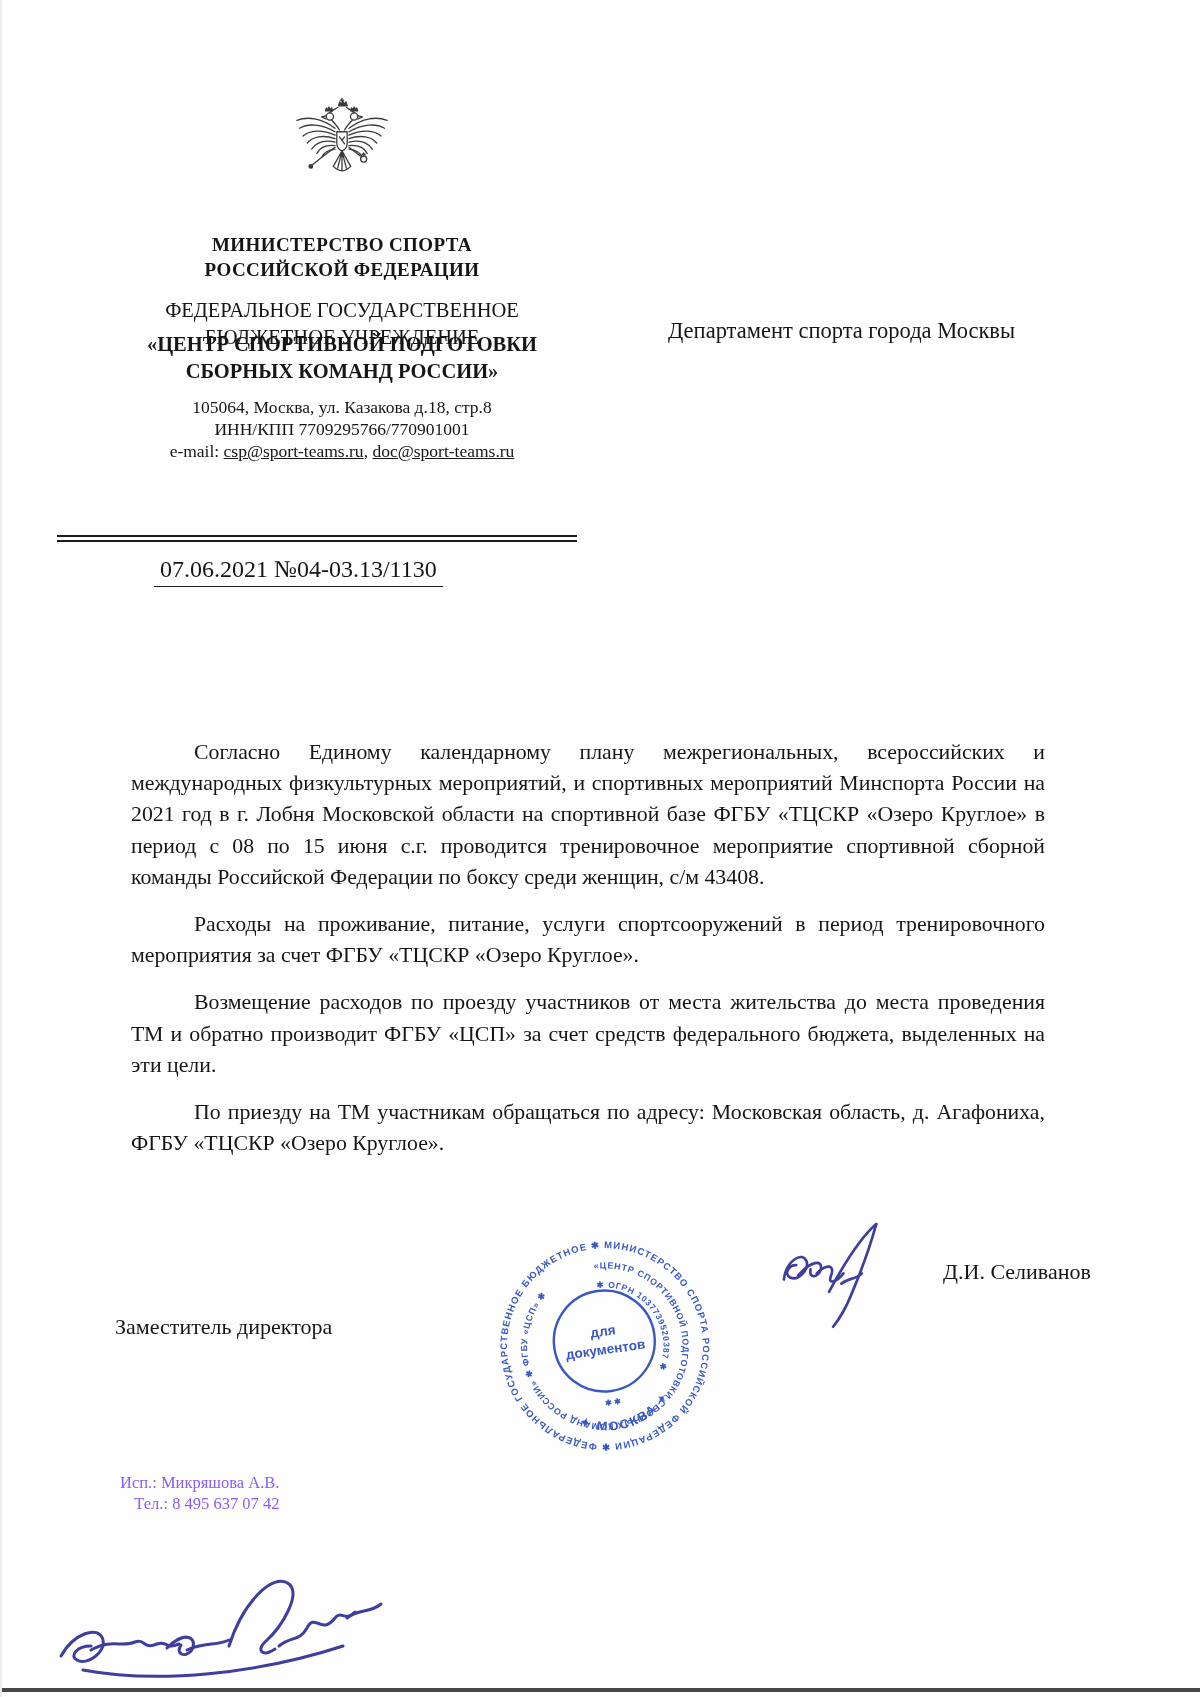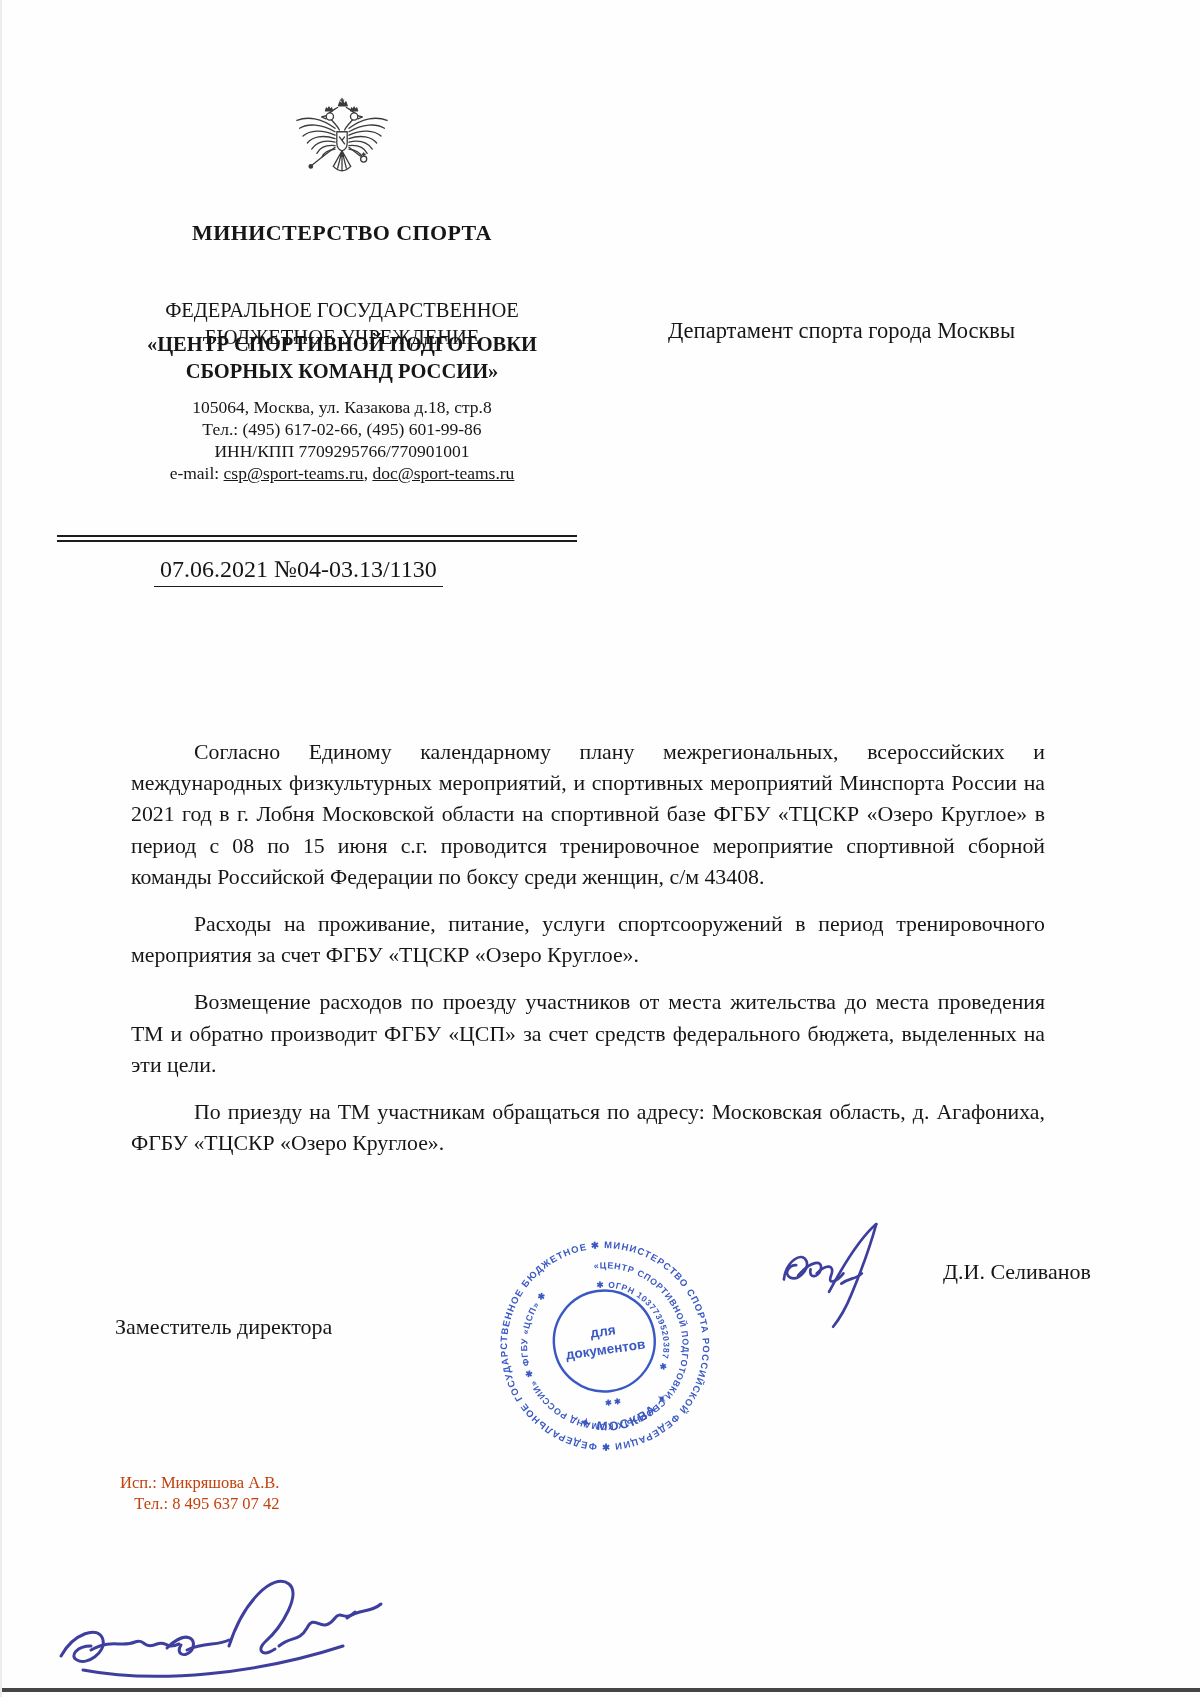--- a/index.html
+++ b/index.html
@@ -10,35 +10,35 @@
     background:#fefefe;
     font-family:"Liberation Serif","DejaVu Serif",serif;
     color:#161616;
     overflow:hidden;
     border-left:2px solid #ececec;
   }
   .abs{position:absolute;text-align:right;}
   .center{text-align:center;}
   
   .lh-col{left:100px;width:480px;}
-  .ministry{top:220px;font-weight:bold;font-size:22px;line-height:25px;letter-spacing:.4px;}
+  .ministry{top:232px;font-weight:bold;font-size:19px;line-height:25px;letter-spacing:.4px;}
   .org-reg{top:277px;font-size:20.5px;line-height:27px;margin-top:20px;}
   .org-bold{top:331px;font-size:20.5px;line-height:27px;font-weight:bold;}
   .addr{top:396px;font-size:17.5px;line-height:22px;}
   .email-link{text-decoration:underline;}
   .dbl-rule{left:55px;top:535px;width:520px;height:3px;border-top:2.5px solid #1c1c1c;border-bottom:2px solid #1c1c1c;}
   .ref{left:152px;top:556px;font-size:24px;border-bottom:1.6px solid #1c1c1c;padding:0 6px 3px 6px;}
   .recipient{left:666px;top:318px;font-size:22.5px;}
   
   .body-text{left:113px;top:721px;width:946px;font-size:21.8px;line-height:31.2px;text-align:justify;}
   .body-text p{margin:16px;text-indent:63px;}
   
   .sig-pos{left:113px;top:1314px;font-size:22px;}
   .sig-name{left:941px;top:1259px;font-size:22px;}
-  .executor{left:118px;top:1472px;font-size:16.5px;line-height:21px;color:#c2410c;}
+  .executor{left:118px;top:1472px;font-size:16.5px;line-height:21px;color:#8b5cf6;}
   .bottom-edge{left:0;top:1688px;width:1200px;height:3.5px;background:#474747;}
   .stamp-wrap{left:489px;top:1232px;width:228px;height:228px;opacity:.92;}
   .sig-small{left:773px;top:1220px;width:145px;height:118px;}
   .sig-big{left:45px;top:1548px;width:360px;height:148px;}
   svg{display:block;}
 </style>
 </head>
 <body>
 
 <div class="page">
@@ -84,34 +84,34 @@
 
         <path d="M68,60 L81,70"></path>
         <circle cx="85" cy="73.5" r="3.5"></circle>
         <path d="M85,69.5 v-3 M83.3,68 h3.4"></path>
       </g>
     </svg>
   </div>
 
   <div class="abs lh-col center ministry">
     <div>МИНИСТЕРСТВО СПОРТА</div>
+    <div>РОССИЙСКОЙ ФЕДЕРАЦИИ</div>
   </div>
 
   <div class="abs lh-col center org-reg">
     <div>ФЕДЕРАЛЬНОЕ ГОСУДАРСТВЕННОЕ</div>
     <div>БЮДЖЕТНОЕ УЧРЕЖДЕНИЕ</div>
   </div>
   <div class="abs lh-col center org-bold">
     <div>«ЦЕНТР СПОРТИВНОЙ ПОДГОТОВКИ</div>
     <div>СБОРНЫХ КОМАНД РОССИИ»</div>
   </div>
 
   <div class="abs lh-col center addr">
     <div>105064, Москва, ул. Казакова д.18, стр.8</div>
-    <div>Тел.: (495) 617-02-66, (495) 601-99-86</div>
     <div>ИНН/КПП 7709295766/770901001</div>
     <div><span>e-mail: </span><span class="email-link">csp@sport-teams.ru</span><span>, </span><span class="email-link">doc@sport-teams.ru</span>
     </div>
   </div>
 
   <div class="abs dbl-rule"></div>
 
   <div class="abs ref">07.06.2021 №04-03.13/1130</div>
 
   <div class="abs recipient">Департамент спорта города Москвы</div>

